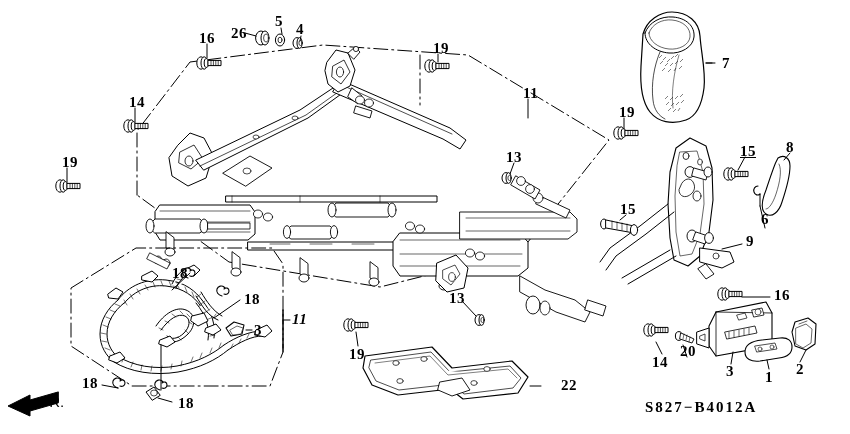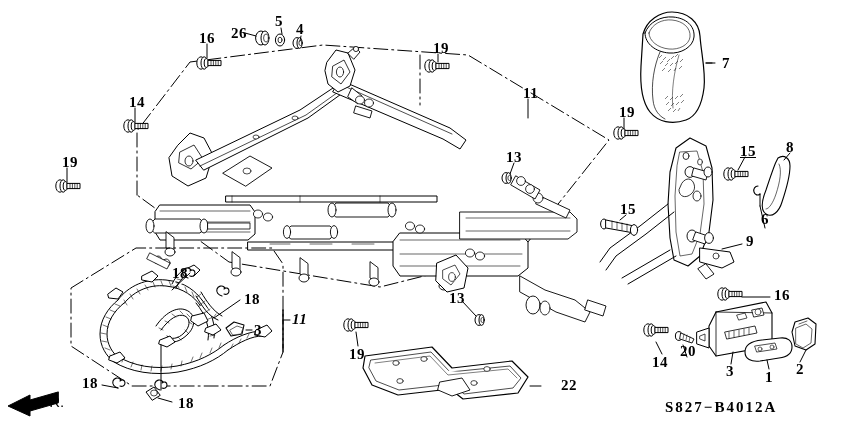--- a/index.html
+++ b/index.html
@@ -2,21 +2,21 @@
 <html><head>
 <meta charset="utf-8">
 <style>
   html,body{margin:0;padding:0;background:#fff;}
   body{font-family:"Liberation Serif", serif;}
   #sheet{position:relative;width:850px;height:434px;background:#fff;overflow:hidden;}
   #sheet svg{position:absolute;left:0;top:0;}
   .cal{position:absolute;font-family:"Liberation Serif", serif;font-size:15px;font-weight:700;color:#000;
        letter-spacing:.5px;line-height:1;white-space:nowrap;}
   .pn{position:absolute;font-family:"Liberation Serif", serif;font-size:15px;font-weight:700;
-      letter-spacing:2px;color:#000;white-space:nowrap;margin-left:20px;}
+      letter-spacing:2px;color:#000;white-space:nowrap;}
   .fr{position:absolute;font-family:"Liberation Sans", sans-serif;font-size:15px;font-weight:400;
       color:#000;letter-spacing:0;white-space:nowrap;}
 </style>
 </head>
 <body>
 
 <div id="sheet">
 
   <svg width="850" height="434" viewBox="0 0 850 434" fill="none" stroke="#000" stroke-width="1" stroke-linecap="round" stroke-linejoin="round">
 

